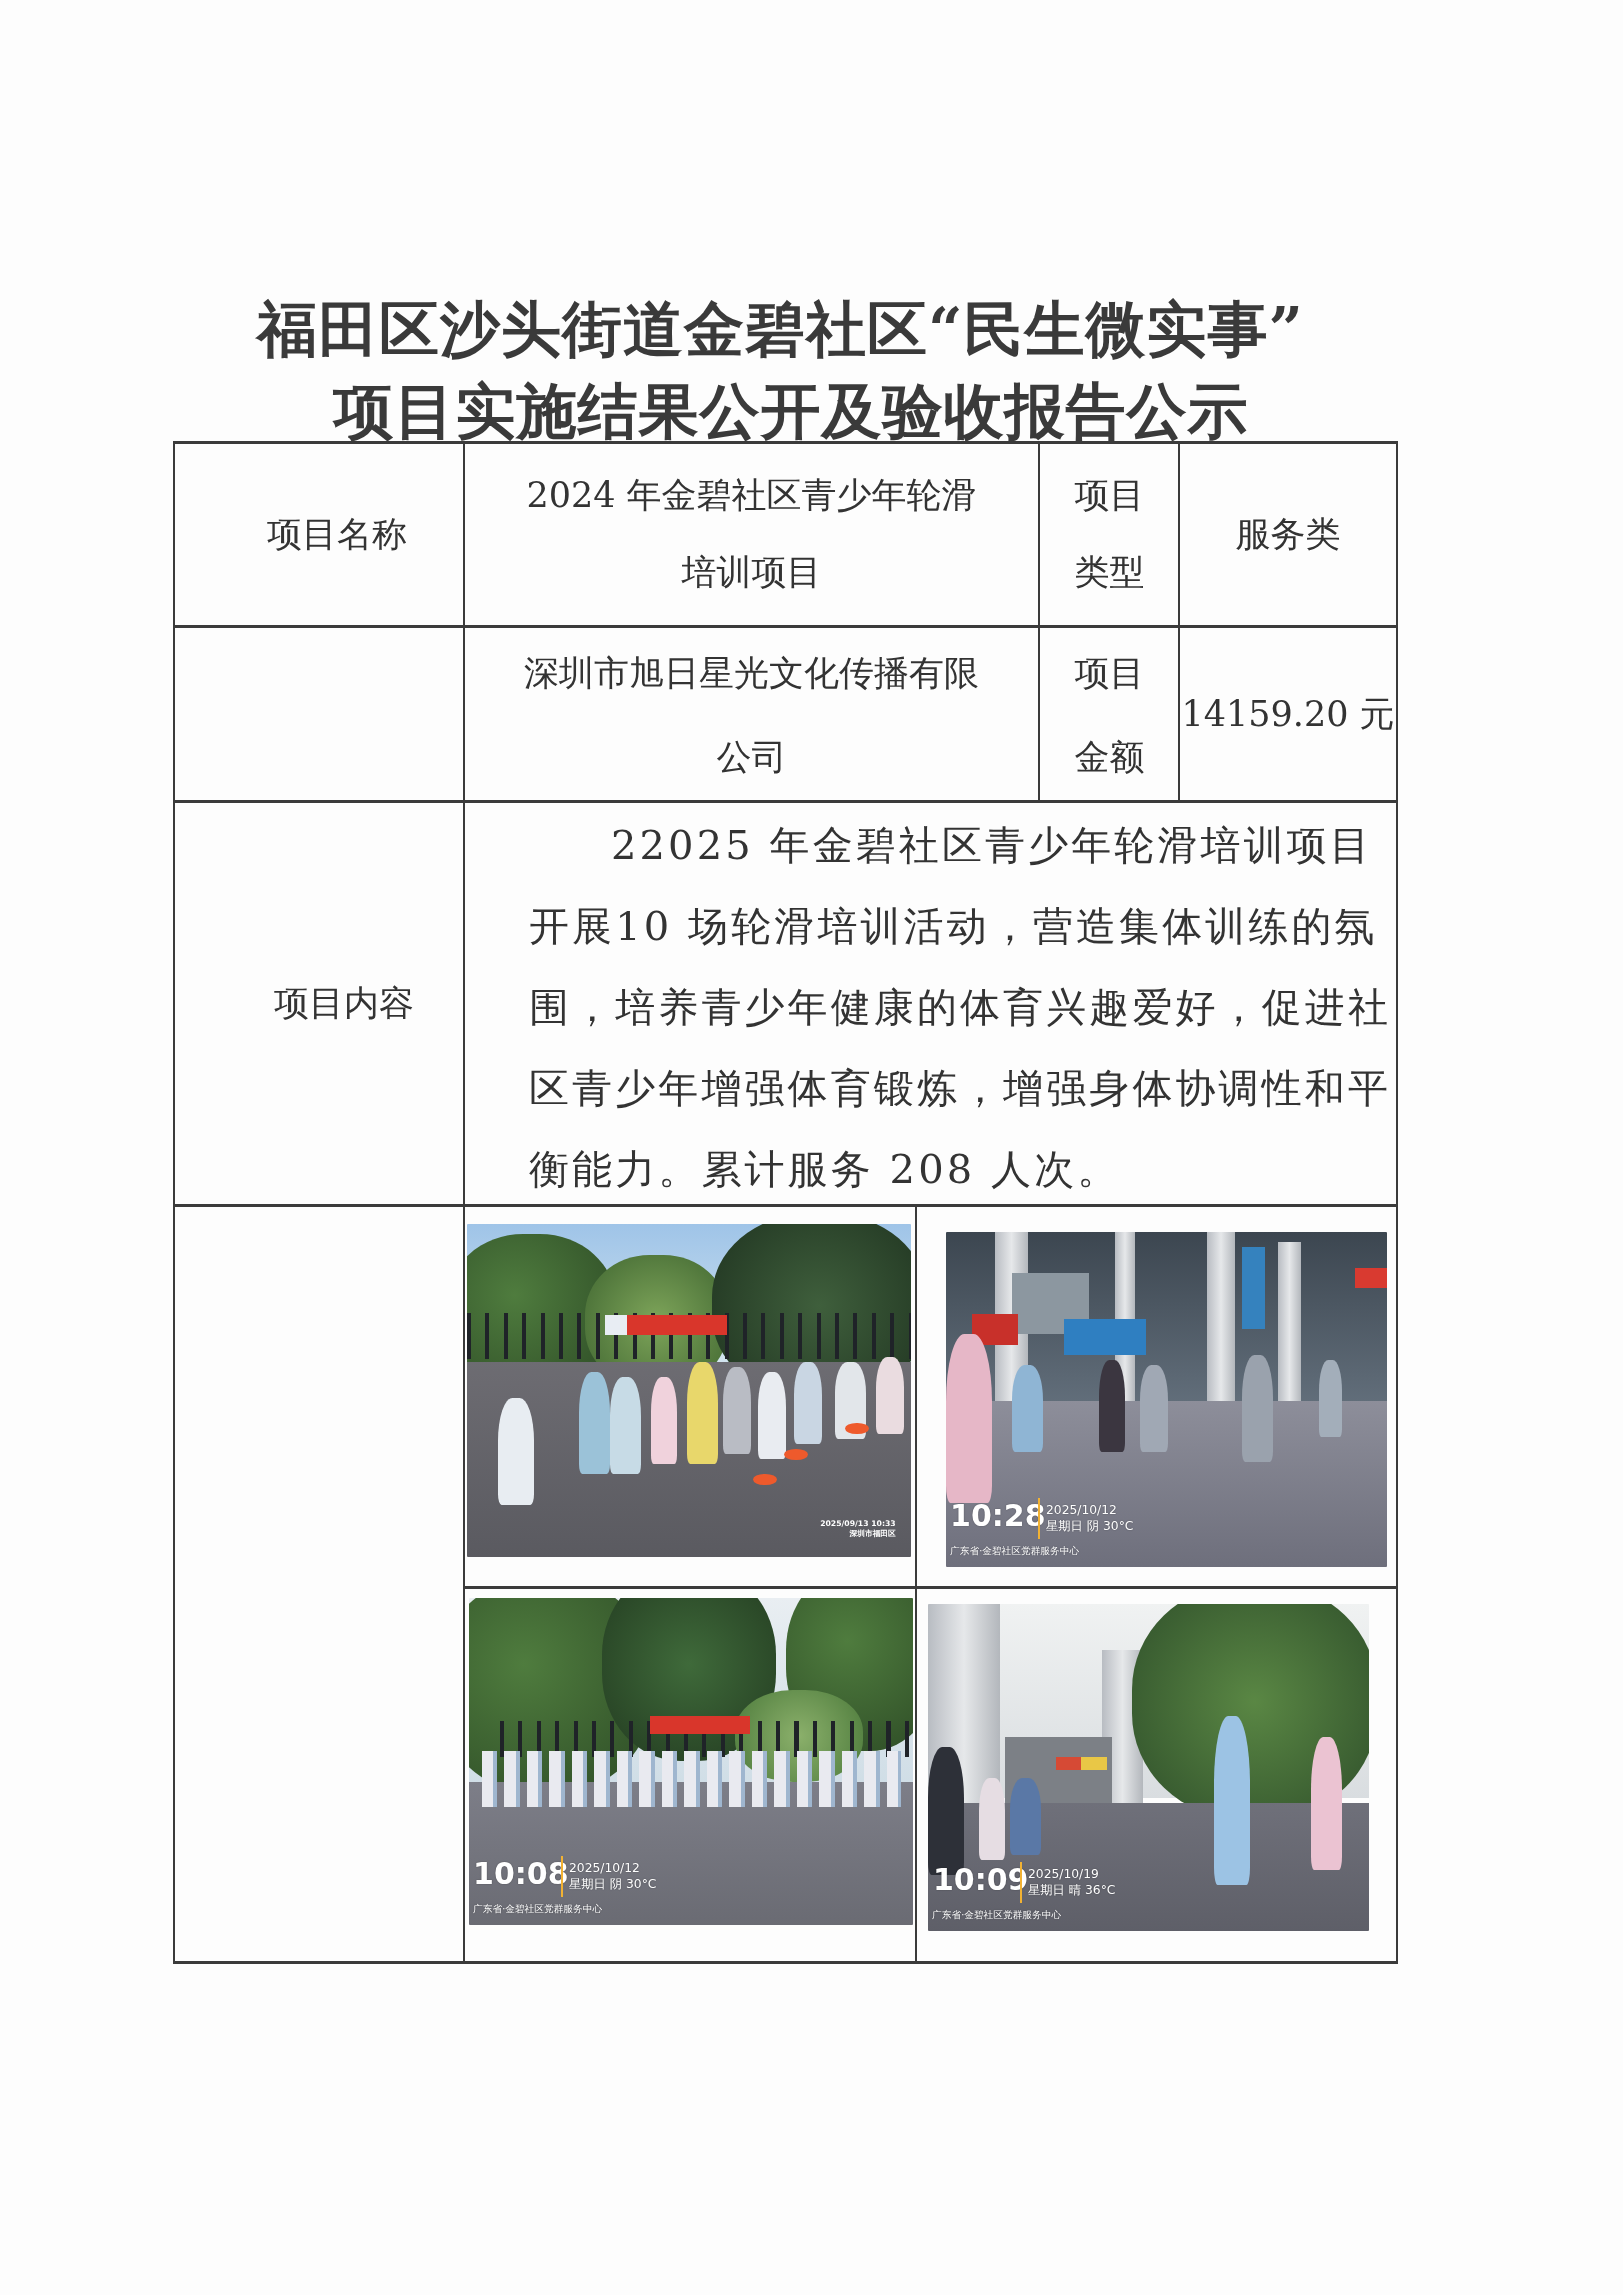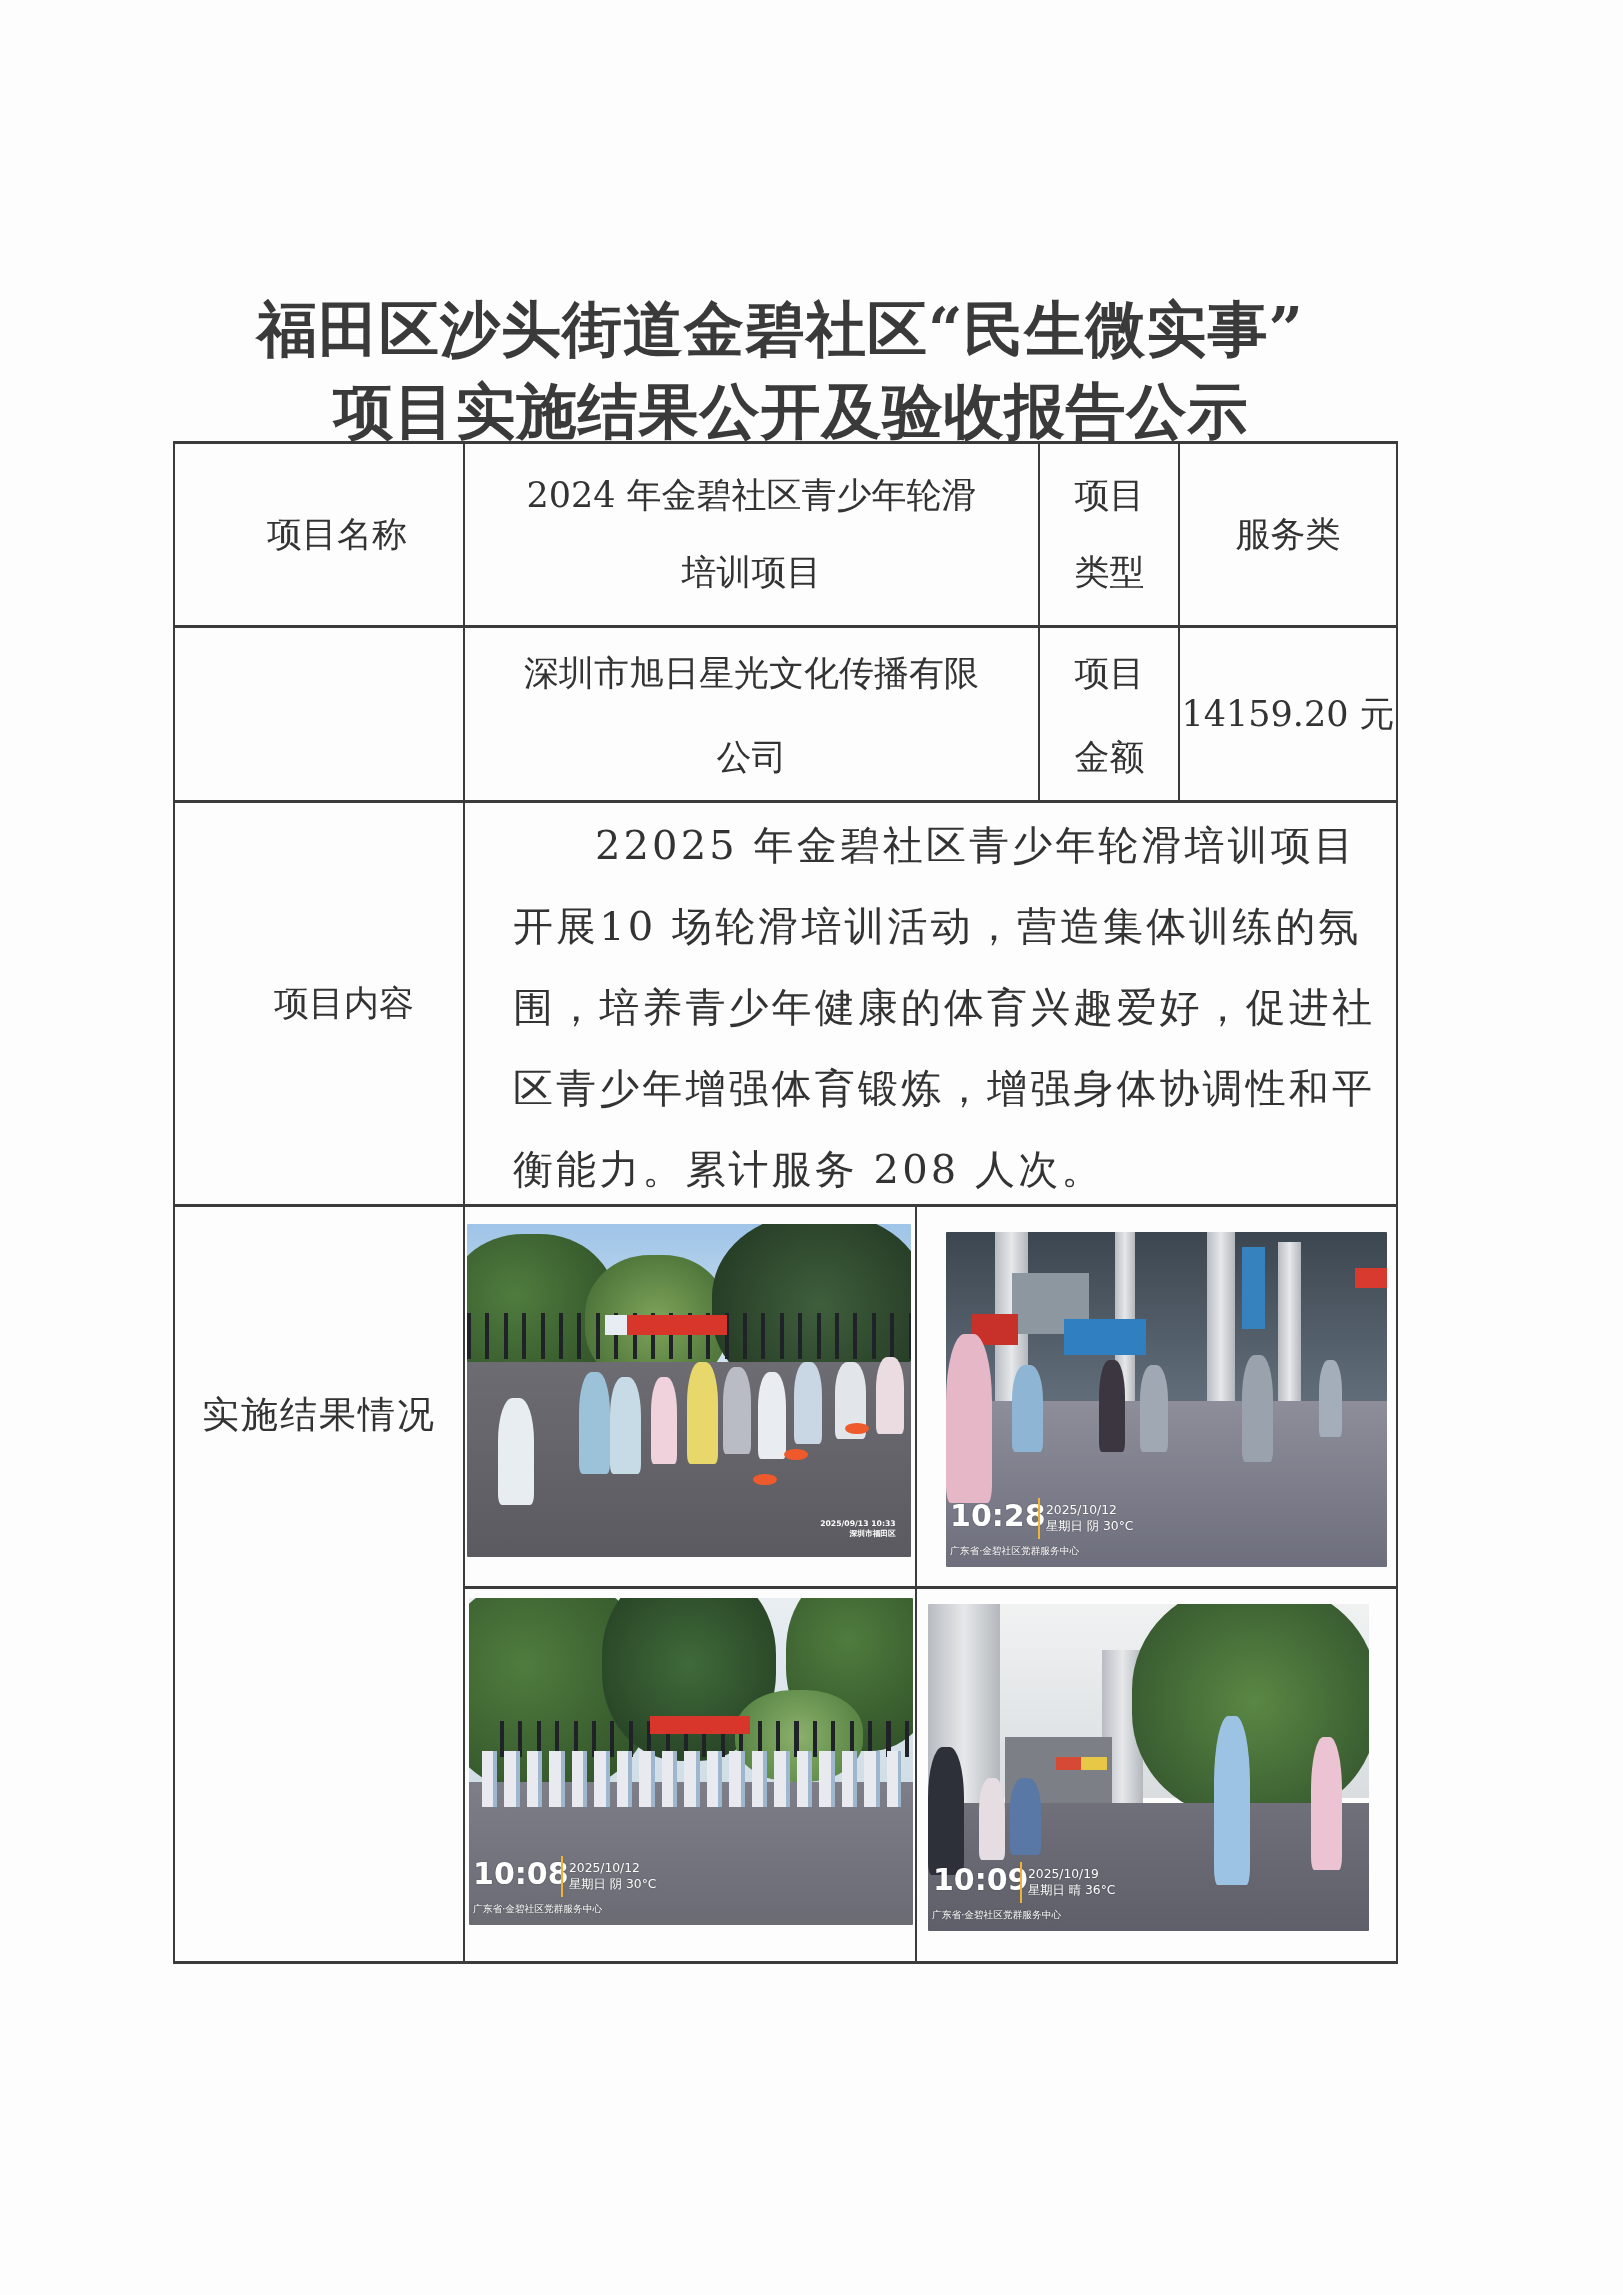--- a/index.html
+++ b/index.html
@@ -99,27 +99,24 @@
         <span>金额</span>
       </div>
     </div>
     <div class="cell" style="left:1007px;top:187px;width:216px;height:173px;">
       <span>14159.20 元</span>
     </div>
 
     <div class="cell" style="left:2px;top:362px;width:288px;height:401px;margin-left:25px;">
       <span>项目内容</span>
     </div>
-    <div class="cell content" style="left:292px;top:364px;width:931px;height:399px;padding-left:48px;">
+    <div class="cell content" style="left:308px;top:364px;width:931px;height:399px;padding-left:48px;">
       <p>22025 年金碧社区青少年轮滑培训项目开展10 场轮滑培训活动，营造集体训练的氛围，培养青少年健康的体育兴趣爱好，促进社区青少年增强体育锻炼，增强身体协调性和平衡能力。累计服务 208 人次。</p>
     </div>
 
-    <div class="cell" style="left:2px;top:766px;width:288px;height:754px;align-items:flex-start;">
-      <span style="margin-top:169px;font-size:37px;letter-spacing:2px;">实施结果情况</span>
-    </div>
 
     <div class="photo" style="left:294px;top:783px;width:444px;height:333px;">
       <div class="ph-sky" style="height:153px;background:linear-gradient(#9fc4e8,#d8e8f0);"></div>
       <div class="trees" style="left:-20.4px;top:10.2px;width:169px;height:153px;"></div>
       <div class="trees" style="left:118px;top:31px;width:143px;height:133px;background:radial-gradient(circle,#7ea55a,#3f6530);"></div>
       <div class="trees" style="left:245px;top:-10.2px;width:215px;height:184px;background:radial-gradient(circle,#3f5f3c,#1f3320);"></div>
       <div class="ph-ground" style="top:138px;"></div>
       <div class="fence" style="left:0;top:89px;width:444px;height:46px;"></div>
       <div class="banner" style="left:158px;top:91px;width:102px;height:20.4px;"></div>
       <div class="banner" style="left:138px;top:91px;width:21.5px;height:20.4px;background:#e8edf3;"></div>

